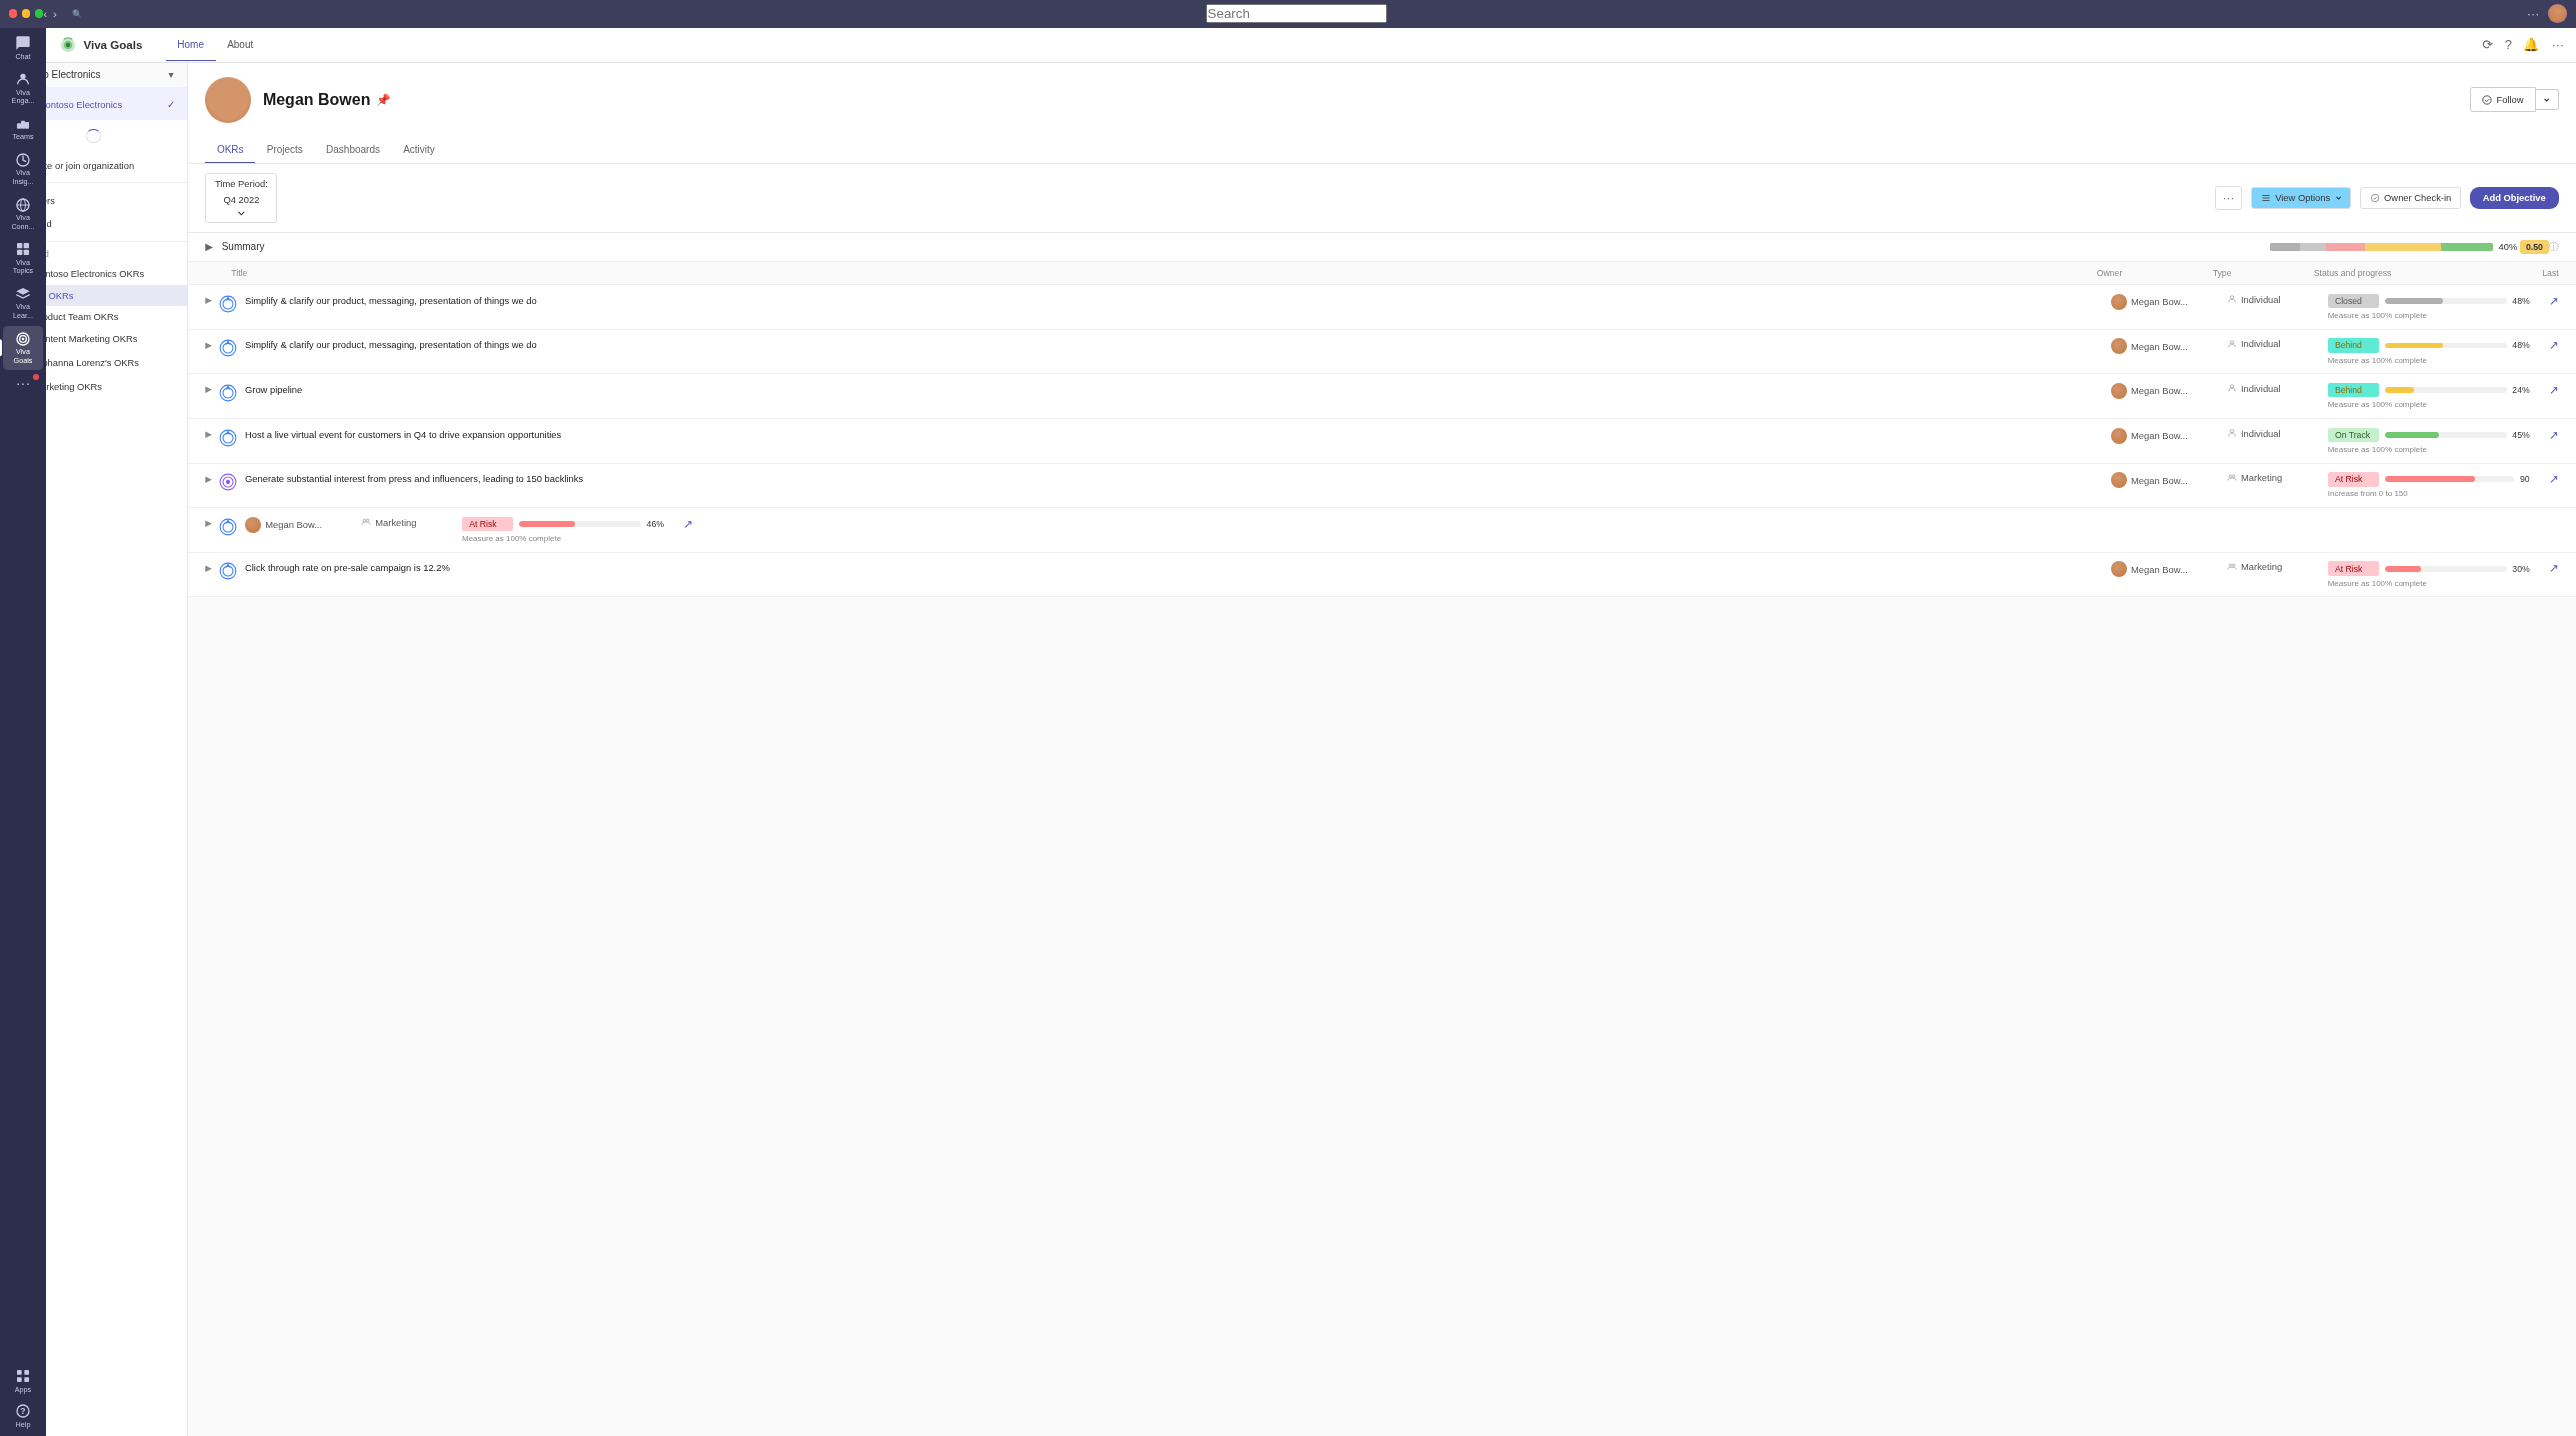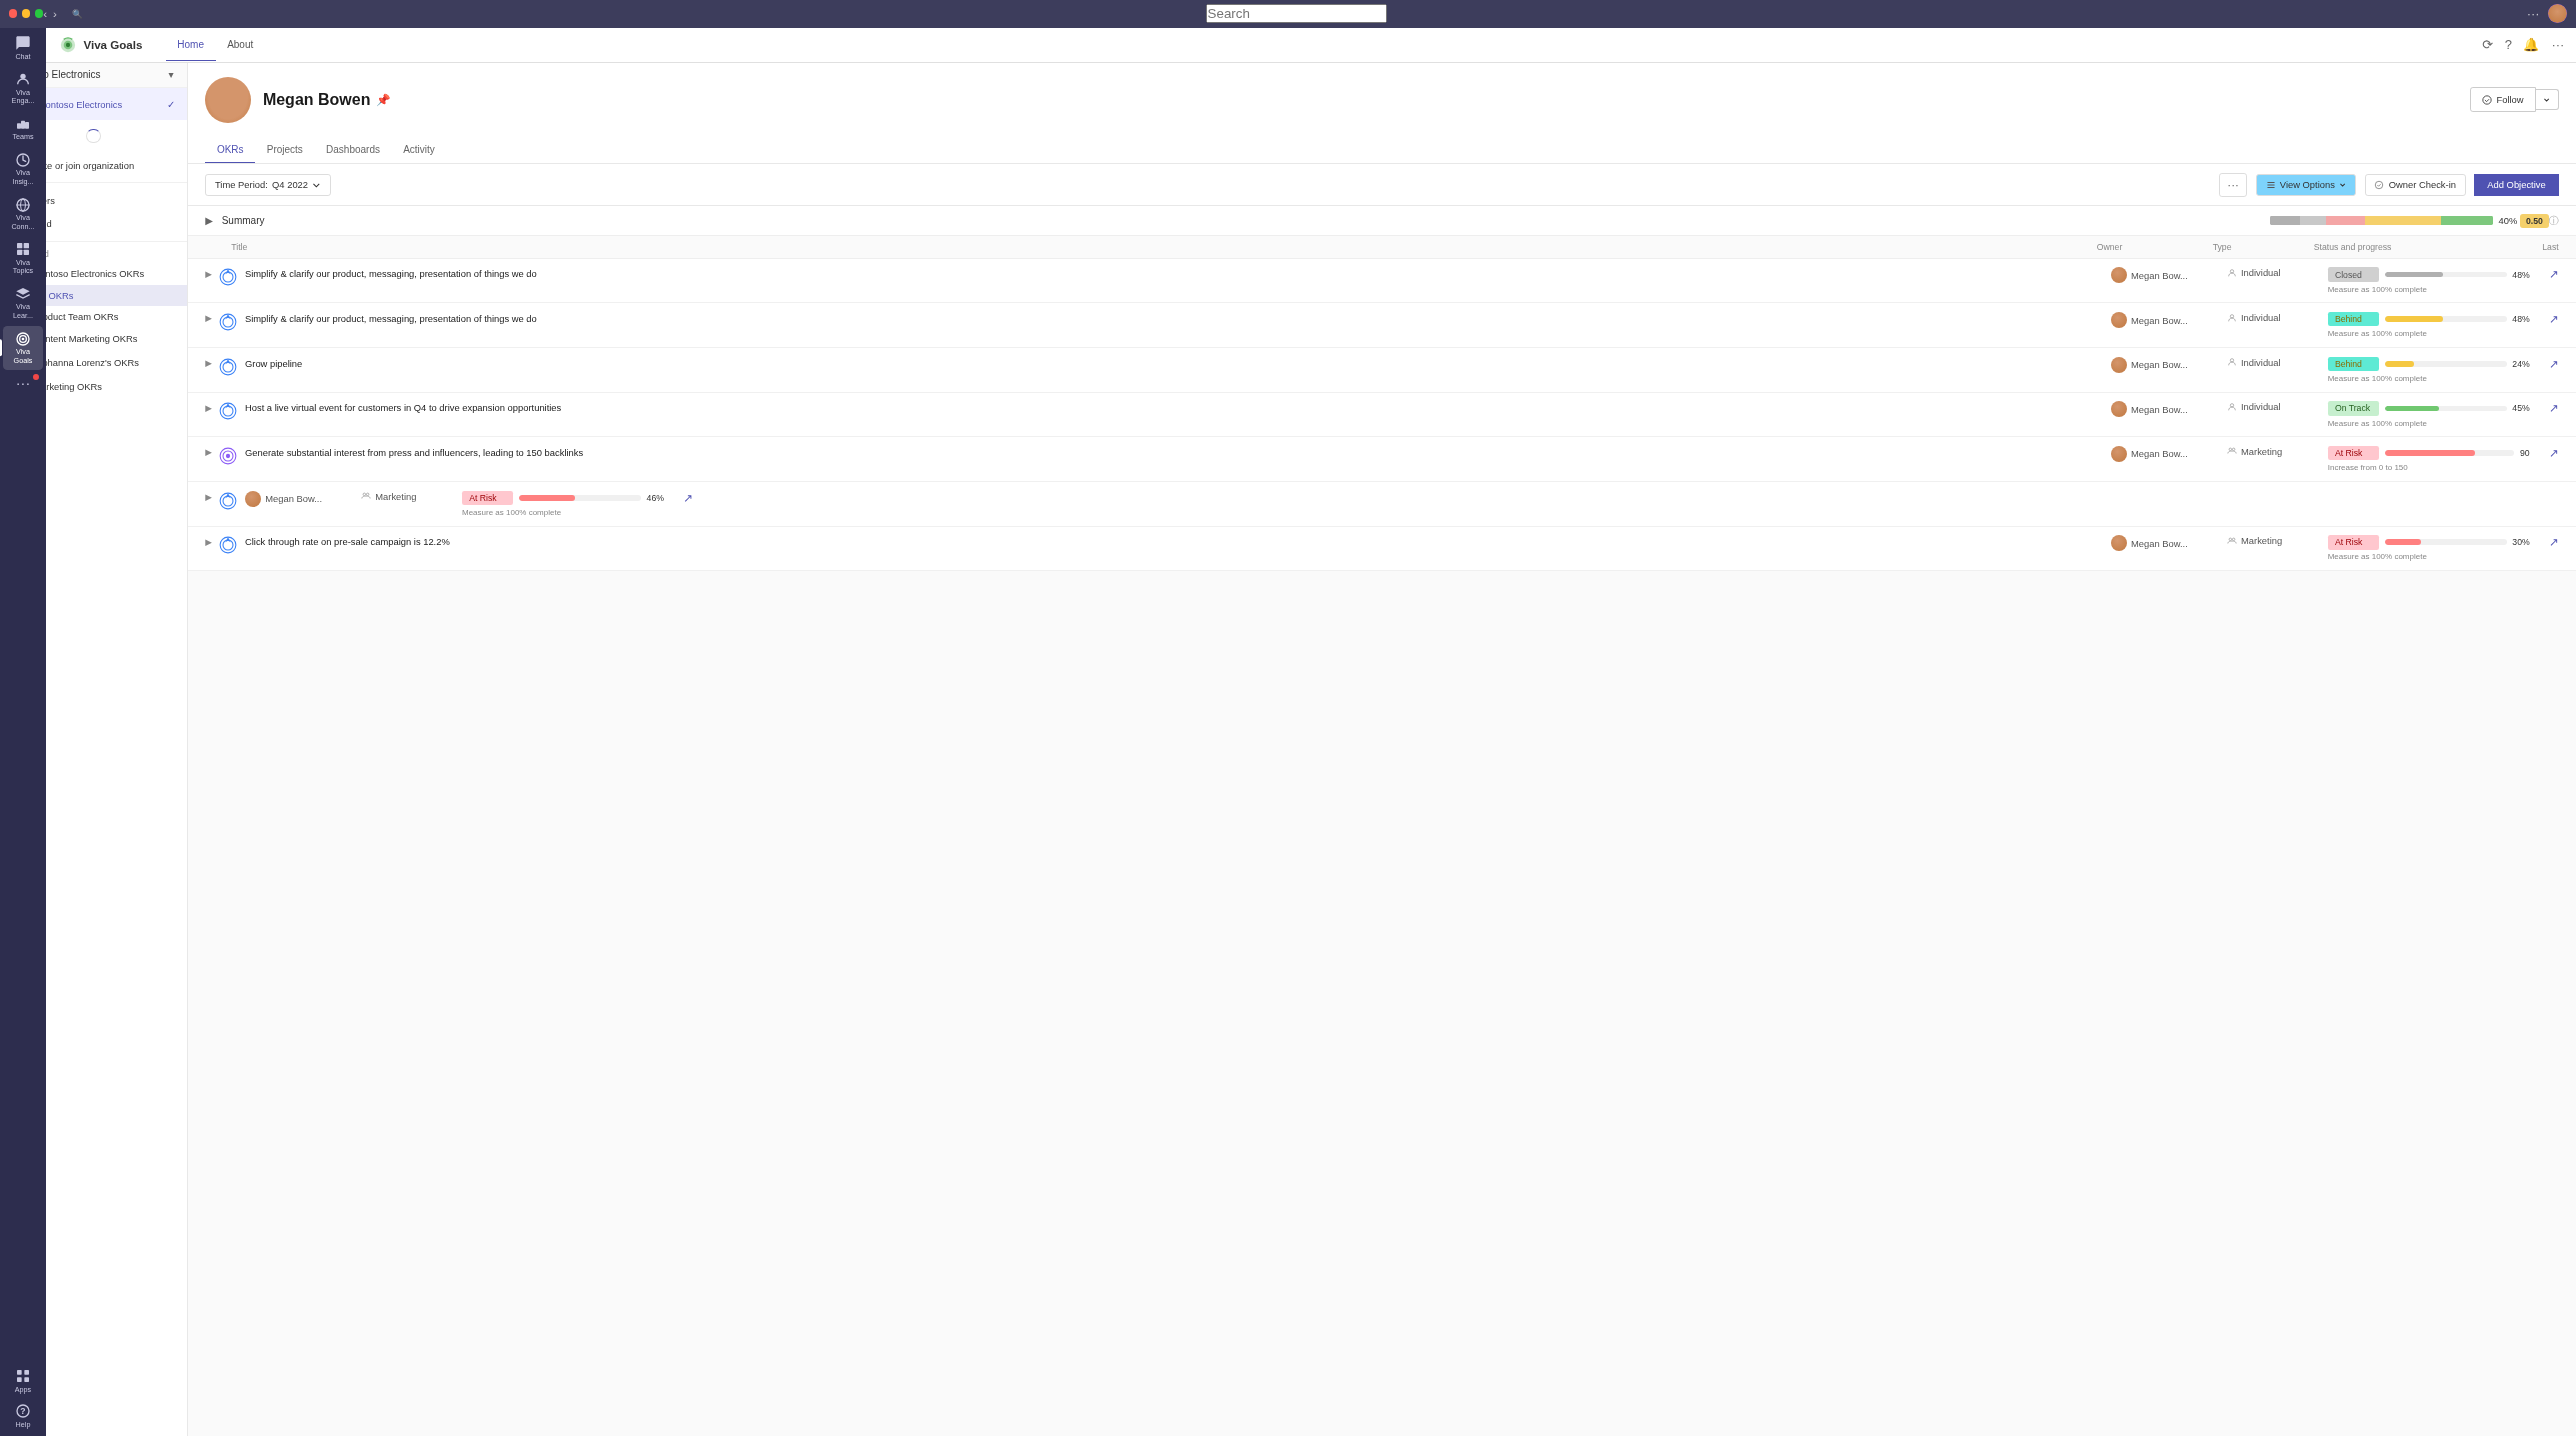--- a/index.html
+++ b/index.html
@@ -152,40 +152,40 @@
     }
 
     
     .okr-toolbar {
       display: flex; align-items: center; padding: 8.7px 17.3px; background: #fff;
       border-bottom: 0.7px solid #e8e8e8; gap: 8.7px;
     }
     .time-period-btn {
       display: flex; align-items: center; gap: 4.3px; padding: 4.3px 8.7px;
       border: 0.7px solid #ddd; border-radius: 2.9px; cursor: pointer; background: #fff;
-      font-size: 9.4px; color: #333;
+      font-size: 9.4px; color: #333; flex-direction: column;
     }
     .toolbar-spacer { flex: 1; }
     .more-btn {
       padding: 4.3px 7.2px; border: 0.7px solid #ddd; border-radius: 2.9px;
       cursor: pointer; background: #fff; color: #666; font-size: 11.6px;
     }
     .view-options-btn {
       display: flex; align-items: center; gap: 4.3px; padding: 4.3px 8.7px;
       border: 0.7px solid #ddd; border-radius: 2.9px; cursor: pointer; background: #7dd3fc;
       font-size: 9.4px; color: #333;
     }
     .bulk-checkin-btn {
       display: flex; align-items: center; gap: 4.3px; padding: 4.3px 8.7px;
       border: 0.7px solid #ddd; border-radius: 2.9px; cursor: pointer; background: #fff;
       font-size: 9.4px; color: #333;
     }
     .add-objective-btn {
       padding: 5.8px 13px; background: #4f52b2; color: #fff; border: none;
-      border-radius: 0; cursor: pointer; font-size: 9.4px; font-weight: 400;
+      border-radius: 9px; cursor: pointer; font-size: 9.4px; font-weight: 700;
     }
 
     
     .summary-row {
       background: #fff; padding: 7.2px 17.3px; display: flex; align-items: center;
       gap: 8.7px; border-bottom: 0.7px solid #eee;
     }
     .summary-expand { color: #666; cursor: pointer; font-size: 10px; }
     .summary-label { font-size: 10px; font-weight: 500; color: #333; }
     .summary-bar-area { flex: 1; display: flex; align-items: center; gap: 0; margin-left: auto; max-width: 289px; }

